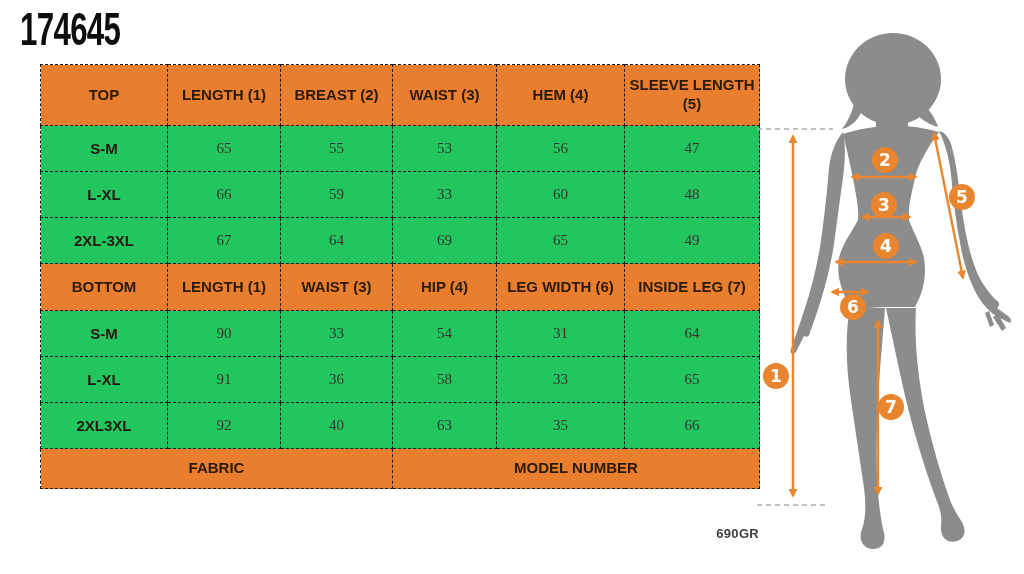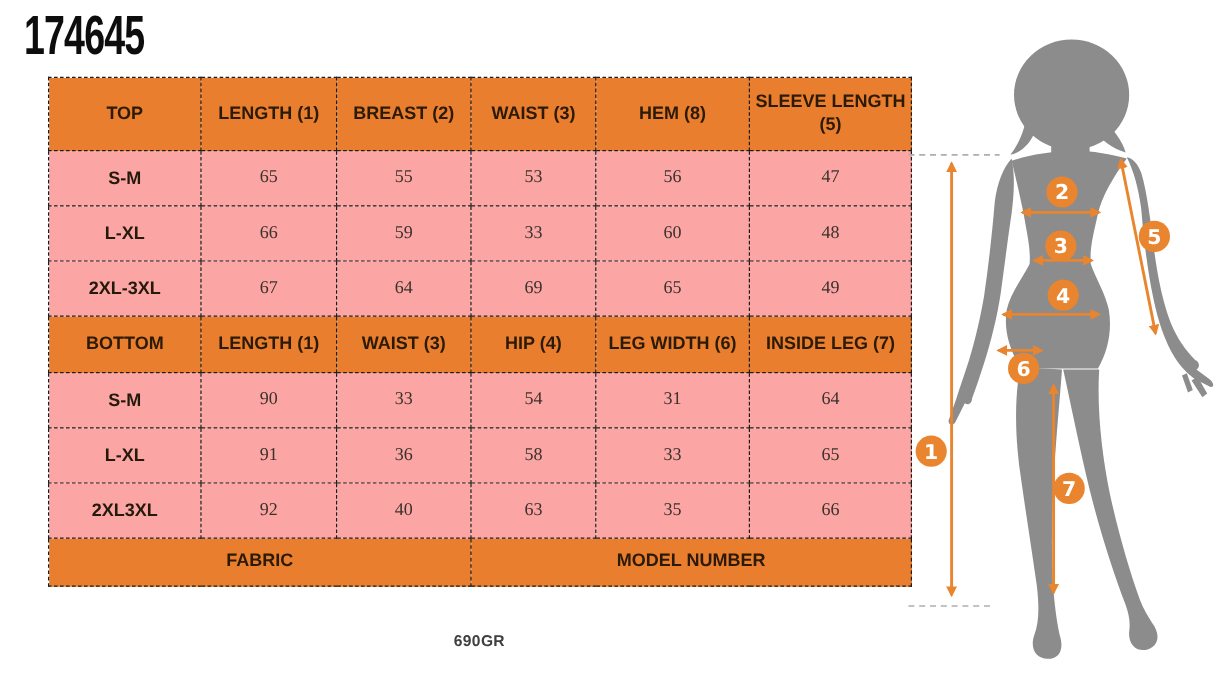--- a/index.html
+++ b/index.html
@@ -16,31 +16,31 @@
   .size-table{
     position:absolute;left:40px;top:64px;border-collapse:collapse;table-layout:fixed;width:719px;
   }
   .size-table td,.size-table th{
     border:1.6px dashed #1c1c1c;text-align:center;vertical-align:middle;padding:0 4px;
   }
   .hdr{
     background:#E87E2E;color:#2b1a06;font-weight:700;font-size:15px;
     font-family:"Liberation Sans",sans-serif;line-height:1.25;
   }
-  .cell{background:#fca5a5;}
+  .cell{background:#22c55e;}
   .size-lbl{font-weight:700;font-size:15px;color:#241a0c;font-family:"Liberation Sans",sans-serif;}
   .val{font-family:"Liberation Serif",serif;font-size:15px;color:#3a322a;}
   .r-h1{height:61px;}
   .r-d{height:46px;}
   .r-h2{height:47px;}
   .r-fab{height:40px;}
   .r-mod{height:34px;}
 
   .weight-note{
-    position:absolute;left:40px;top:526px;width:719px;text-align:center;
+    position:absolute;left:40px;top:526px;width:719px;text-align:right;
     font-size:13px;color:#3f3f3f;font-weight:600;letter-spacing:.3px;
   }
 
   
   .figure-wrap{position:absolute;left:748px;top:10px;width:276px;height:564px;}
   .sil{fill:#8C8C8C;stroke:none;}
   .mline{stroke:#E9852F;stroke-width:2.4;fill:none;}
   .dline{stroke:#aeaeae;stroke-width:1.4;stroke-dasharray:5 4;fill:none;}
   .mcirc{fill:#E9852F;}
   .mnum{fill:#ffffff;font-family:"DejaVu Sans",sans-serif;font-weight:700;font-size:17px;}
@@ -58,21 +58,21 @@
     <col style="width:104px">
       <col style="width:128px">
       <col style="width:135px">
   </colgroup>
   <tbody>
     <tr class="r-h1">
       <th class="hdr">TOP</th>
       <th class="hdr">LENGTH (1)</th>
       <th class="hdr">BREAST (2)</th>
       <th class="hdr">WAIST (3)</th>
-      <th class="hdr">HEM (8)</th>
+      <th class="hdr">HEM (4)</th>
       <th class="hdr">SLEEVE LENGTH (5)</th>
     </tr>
     <tr class="r-d">
       <td class="cell size-lbl">S-M</td>
       <td class="cell val">65</td>
       <td class="cell val">55</td>
       <td class="cell val">53</td>
       <td class="cell val">56</td>
       <td class="cell val">47</td>
     </tr>

